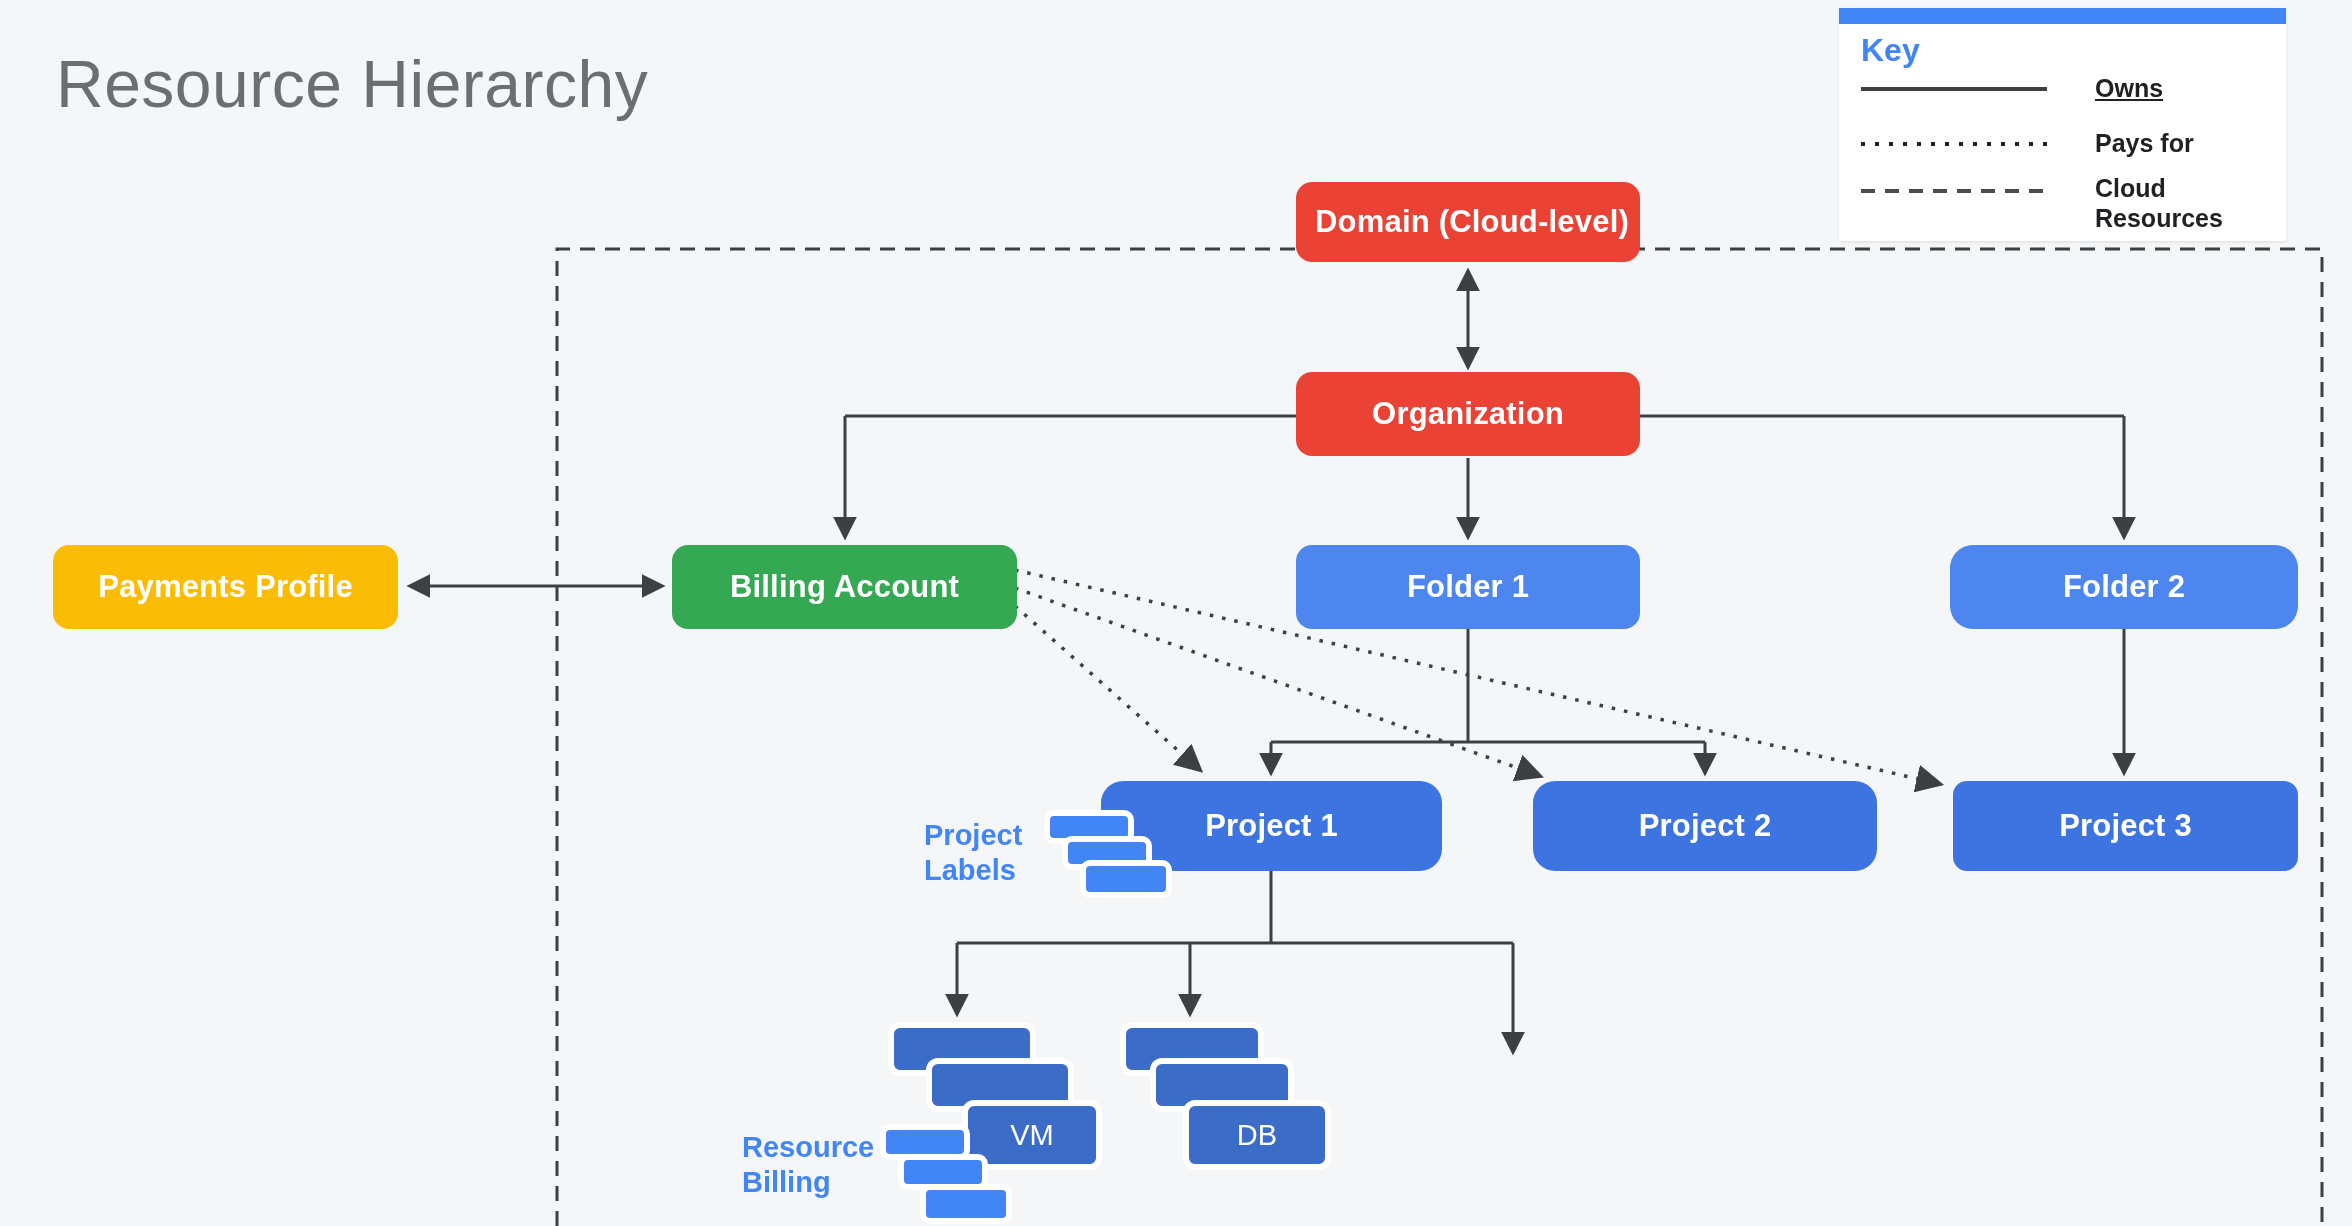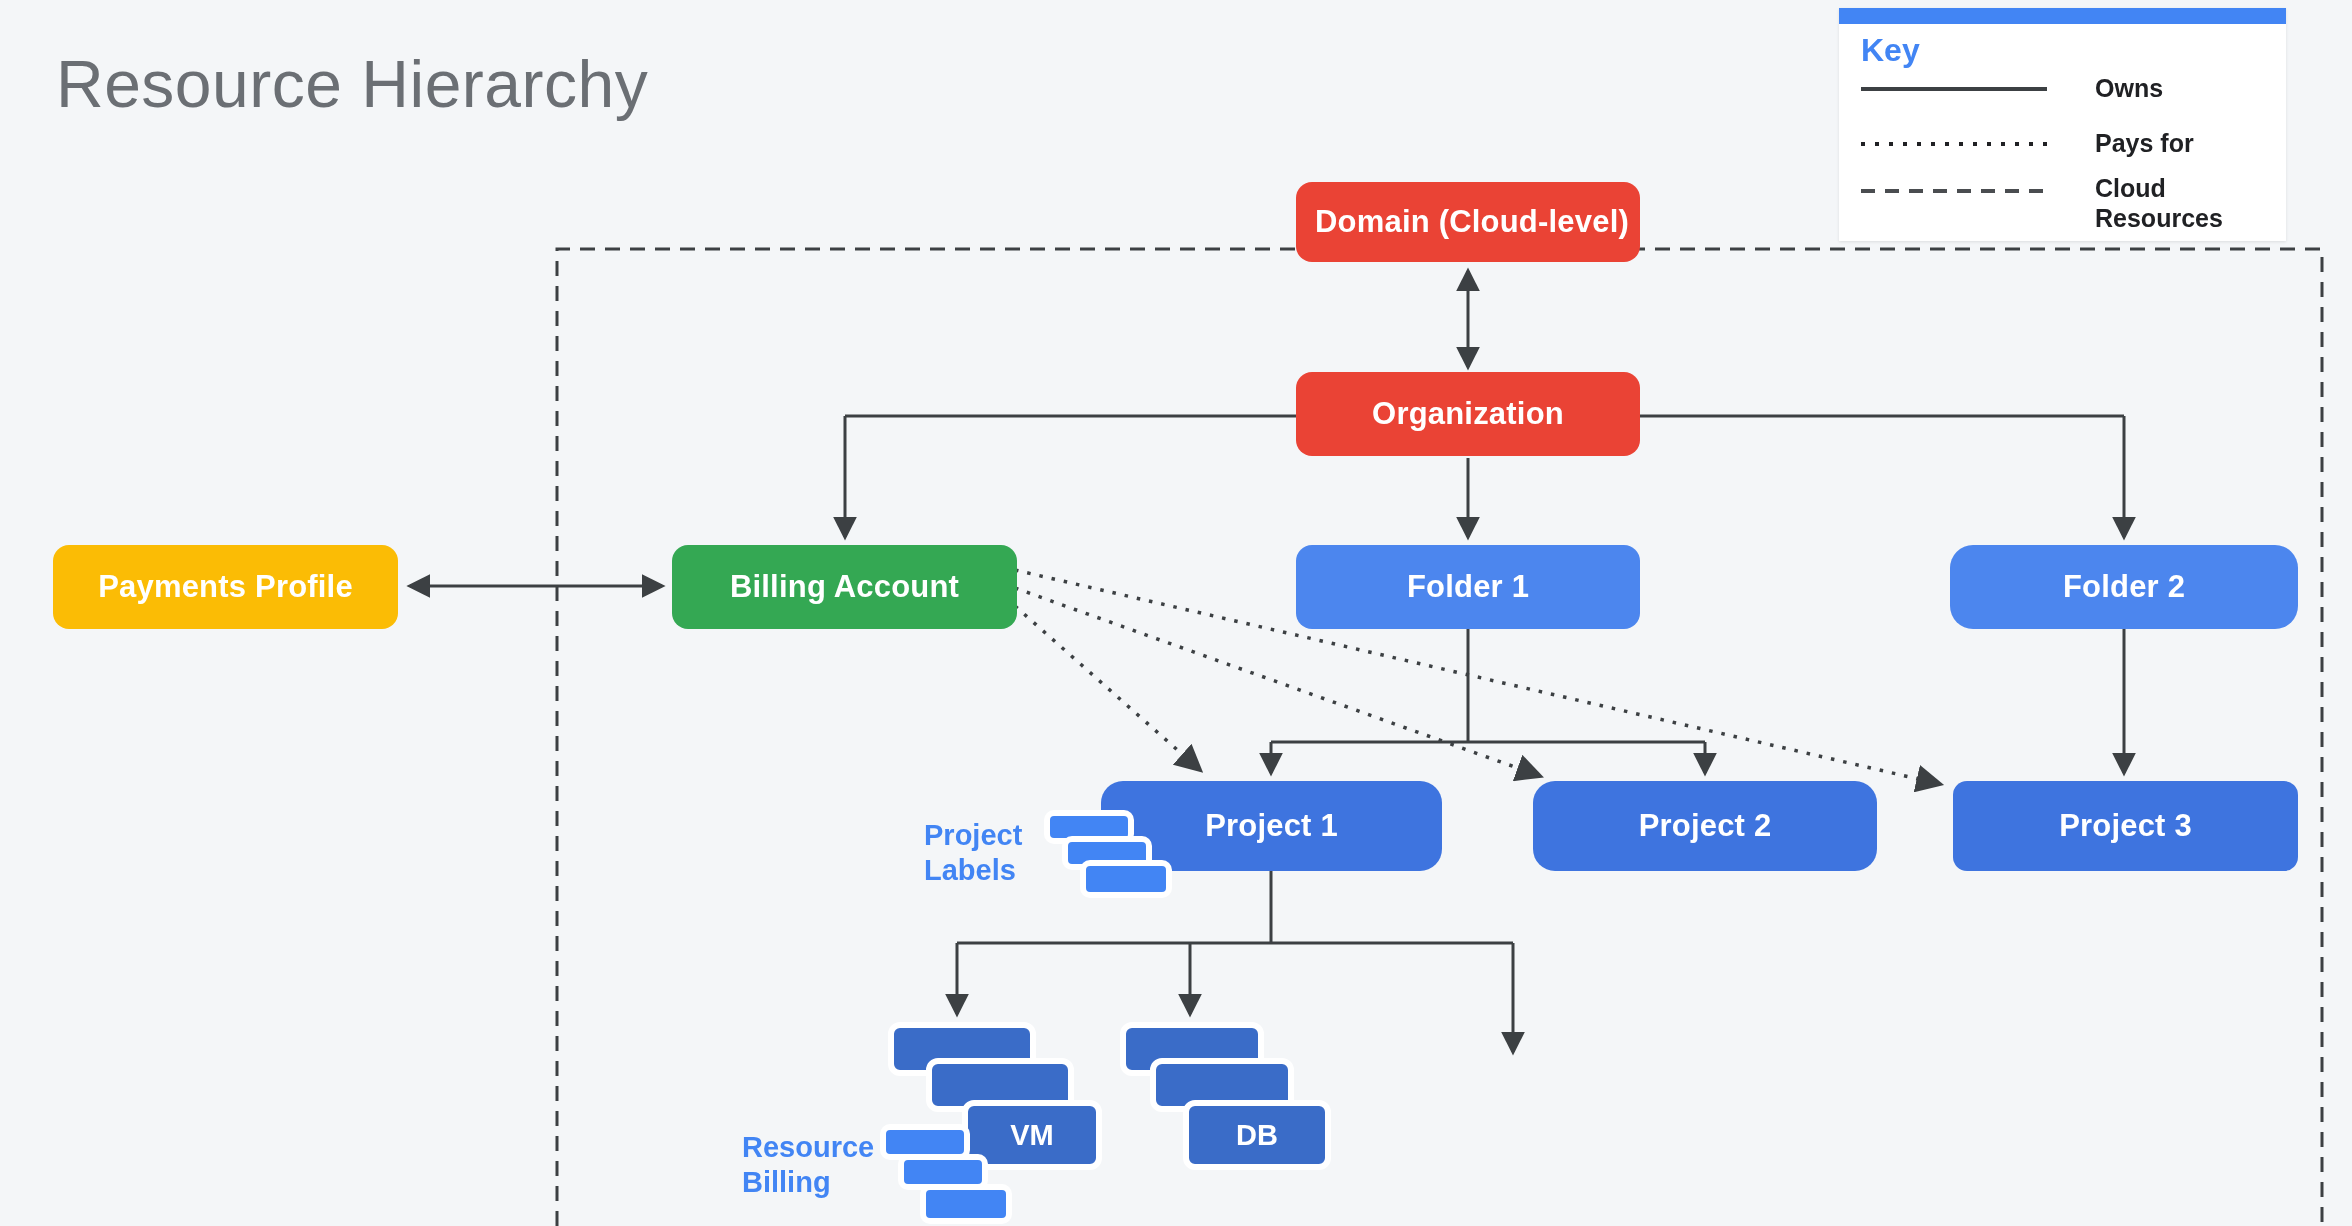--- a/index.html
+++ b/index.html
@@ -27,21 +27,21 @@
   .n-project2    {left:1533px;top:781px;width:344px;height:90px;background:var(--project_blue);border-radius:22px;}
   .n-project3    {left:1953px;top:781px;width:345px;height:90px;background:var(--project_blue);border-radius:14px;}
   .n-other       {left:1372px;top:1060px;width:283px;height:66px;background:var(--dark_blue);
                   border:4px solid #fff;border-radius:12px;font-size:27px;z-index:3;}
 
   
   .card{position:absolute;box-sizing:border-box;background:var(--accent_blue);
         border:6px solid #fff;border-radius:10px;z-index:3;}
   .rescard{position:absolute;box-sizing:border-box;background:var(--resource_blue);
         border:6px solid #fff;border-radius:12px;z-index:2;display:flex;align-items:center;
-        justify-content:center;color:#fff;font-weight:700;font-size:29px;}
+        justify-content:center;color:#fff;font-weight:400;font-size:29px;}
   .c-pl1{left:1044px;top:810px;width:90px;height:34px;}
   .c-pl2{left:1062px;top:836px;width:90px;height:34px;}
   .c-pl3{left:1080px;top:860px;width:92px;height:38px;}
   .c-vm1{left:888px;top:1022px;width:148px;height:54px;}
   .c-vm2{left:926px;top:1058px;width:148px;height:54px;}
   .c-vm3{left:962px;top:1100px;width:140px;height:70px;z-index:4;}
   .c-db1{left:1120px;top:1022px;width:144px;height:54px;}
   .c-db2{left:1150px;top:1058px;width:144px;height:54px;}
   .c-db3{left:1183px;top:1100px;width:148px;height:70px;z-index:4;}
   .c-rl1{left:880px;top:1124px;width:90px;height:36px;z-index:5;}
@@ -59,21 +59,21 @@
   
   .key-panel{position:absolute;left:1839px;top:8px;width:447px;height:233px;background:var(--panel);
              z-index:2;box-shadow:0 1px 3px rgba(0,0,0,.10);}
   .key-topbar{position:absolute;left:0;top:0;width:100%;height:16px;background:var(--accent_blue);}
   .key-title{position:absolute;left:22px;top:24px;font-size:32px;font-weight:700;color:var(--accent_blue);}
   .key-sample{position:absolute;left:22px;width:186px;height:4px;}
   .ks-solid {top:79px;background:var(--line);}
   .ks-dotted{top:134px;background:repeating-linear-gradient(90deg,var(--key_text) 0 4px,transparent 4px 14px);}
   .ks-dashed{top:181px;background:repeating-linear-gradient(90deg,#4a4d50 0 14px,transparent 14px 24px);}
   .key-label{position:absolute;left:256px;font-size:25px;font-weight:700;color:var(--key_text);line-height:1.2;}
-  .kl-0{top:65px;}
+  .kl-0{top:65px;text-decoration:underline;}
   .kl-1{top:120px;}
   .kl-2{top:165px;width:140px;}
 </style>
 </head>
 <body>
 
 <div id="canvas">
 
   <svg id="connectors" width="2352" height="1226" viewBox="0 0 2352 1226">
     <defs>

